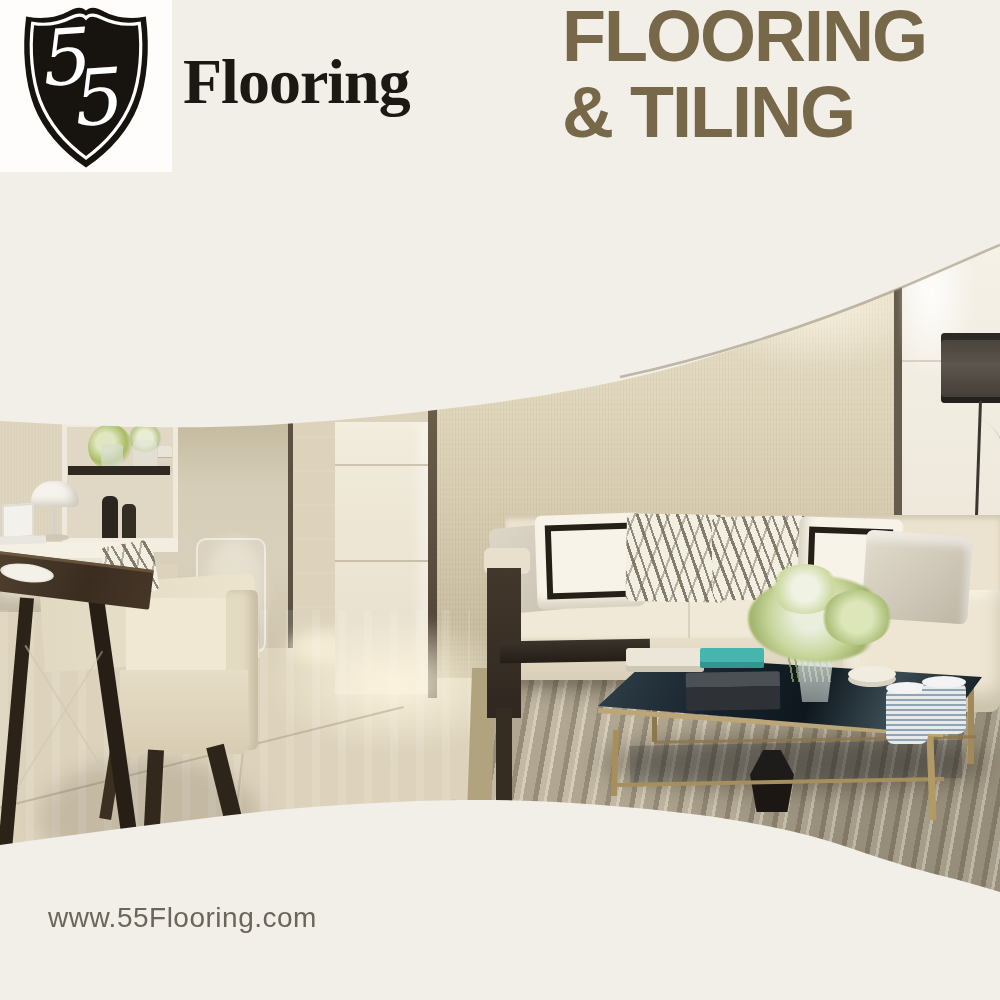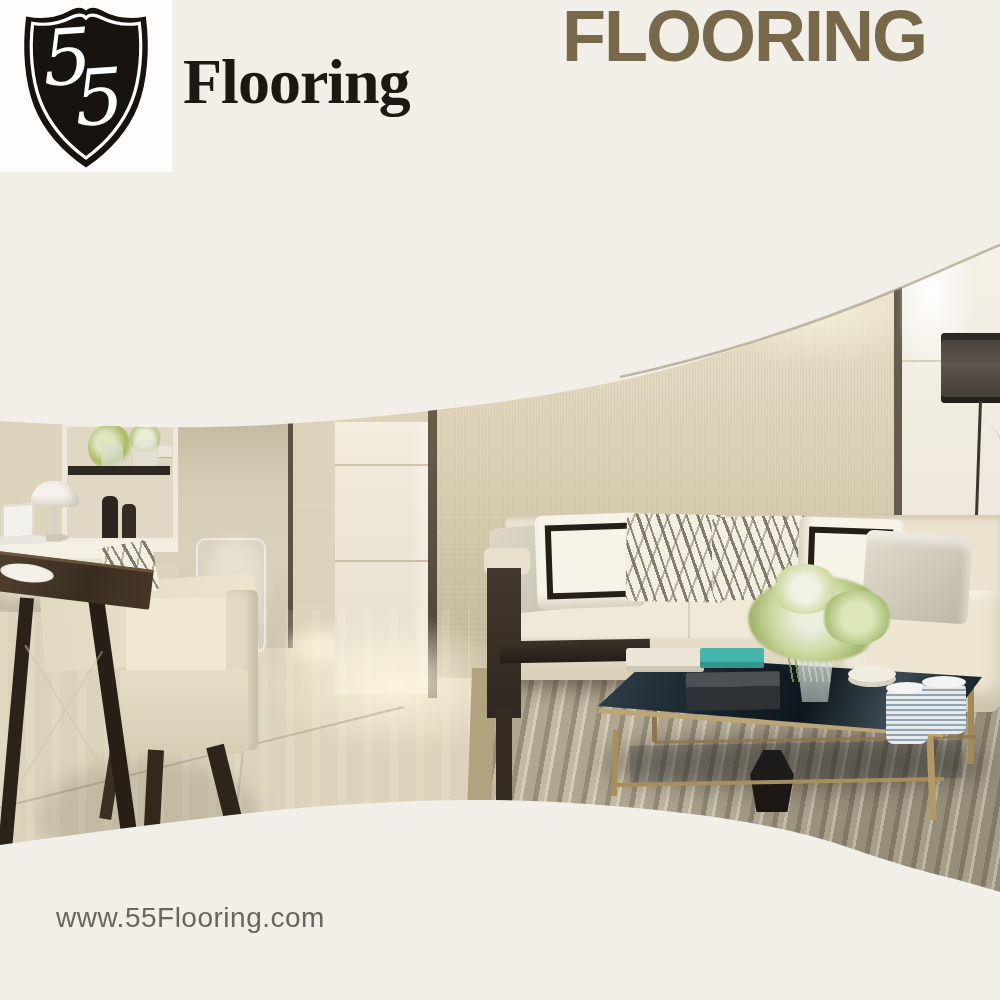--- a/index.html
+++ b/index.html
@@ -14,21 +14,21 @@
   #brand-name { left:183px; top:50px; font-family:"Liberation Serif", serif; font-weight:700;
     font-size:64px; letter-spacing:-1px; color:#1c1813; line-height:64px; }
   #headline { left:562px; top:-2px; font-weight:700; font-size:72px; line-height:76px;
     letter-spacing:-2px; color:#77684a; }
   #cta-button { left:0; top:270px; width:352px; height:62px; background:#746750;
     border-radius:0 31px 31px 0; display:flex; align-items:center; justify-content:flex-end;
     padding-right:40px; border:none; cursor:pointer; }
   #cta-button span { color:#f3f0e6; font-weight:700; font-size:25px; letter-spacing:6px; }
 
   
-  #contact-website { left:56px; top:902px; font-size:28px; color:#6c655b; letter-spacing:.5px; }
+  #contact-website { left:48px; top:902px; font-size:28px; color:#6c655b; letter-spacing:.5px; }
   #contact-phone   { left:64px; top:950px; font-size:29px; color:#6c655b; letter-spacing:.5px; }
 
   
   #photo { left:0; top:238px; width:1000px; height:666px; overflow:hidden; background:#ddd3bc; }
   #photo .a { position:absolute; }
   .overlay { left:0; z-index:10; pointer-events:none; }
 
   
   #s-leftwall { left:0; top:180px; width:62px; height:160px;
     background:linear-gradient(180deg,#cfc4aa,#c2b79d);
@@ -236,20 +236,21 @@
                C71,16.5 81,17.5 90,16 C92.5,36 90.5,58 84.5,74 C77,93 64.5,106.5 50,117
                C35.5,106.5 23,93 15.5,74 C9.5,58 7.5,36 10,16 Z" fill="none" stroke="#ffffff" stroke-width="2.4"></path>
       <text x="18" y="62" font-family="DejaVu Serif, serif" font-style="italic" font-size="58" fill="#ffffff" transform="rotate(-4 30 50)">5</text>
       <text x="42" y="92" font-family="DejaVu Serif, serif" font-style="italic" font-size="58" fill="#ffffff" transform="rotate(-4 55 80)">5</text>
     </svg>
   </div>
   <div class="a" id="brand-name">Flooring</div>
 
   <div class="a" id="headline">
     <div>FLOORING</div>
+    <div>&amp; TILING</div>
   </div>
 
   <button class="a" id="cta-button">
     <span>BOOK NOW</span>
   </button>
 
   <div class="a" id="photo" aria-label="Modern luxury living room: cream sectional sofa with zebra-print and black-bordered pillows, dark glass coffee table with brass frame, flower bouquet, striped area rug, dark wood dining table with cream chair, white shelf unit with vases and lamp, glossy tile floor, black drum floor lamp">
 
     <div class="a" id="s-leftwall"></div>
     <div class="a" id="s-shelf"></div>

